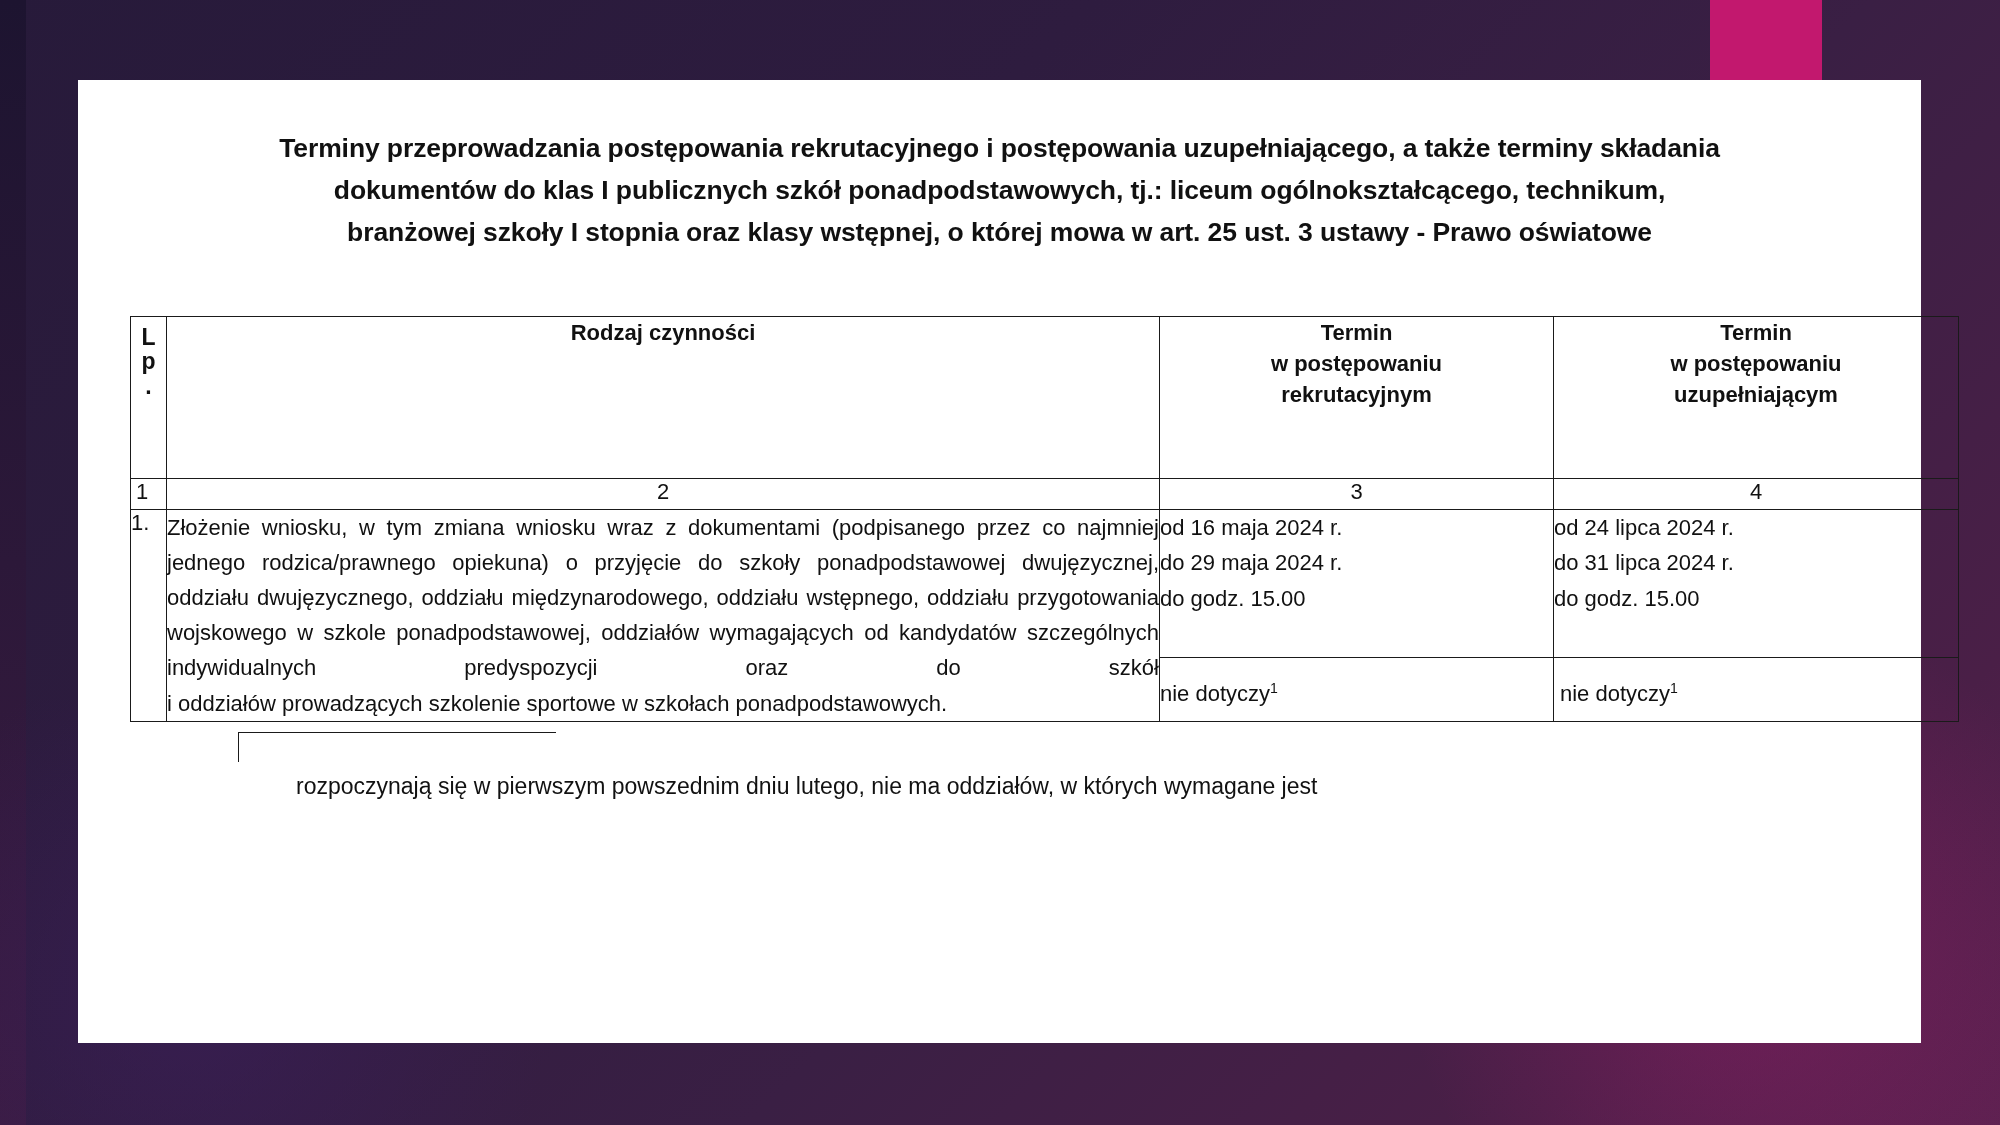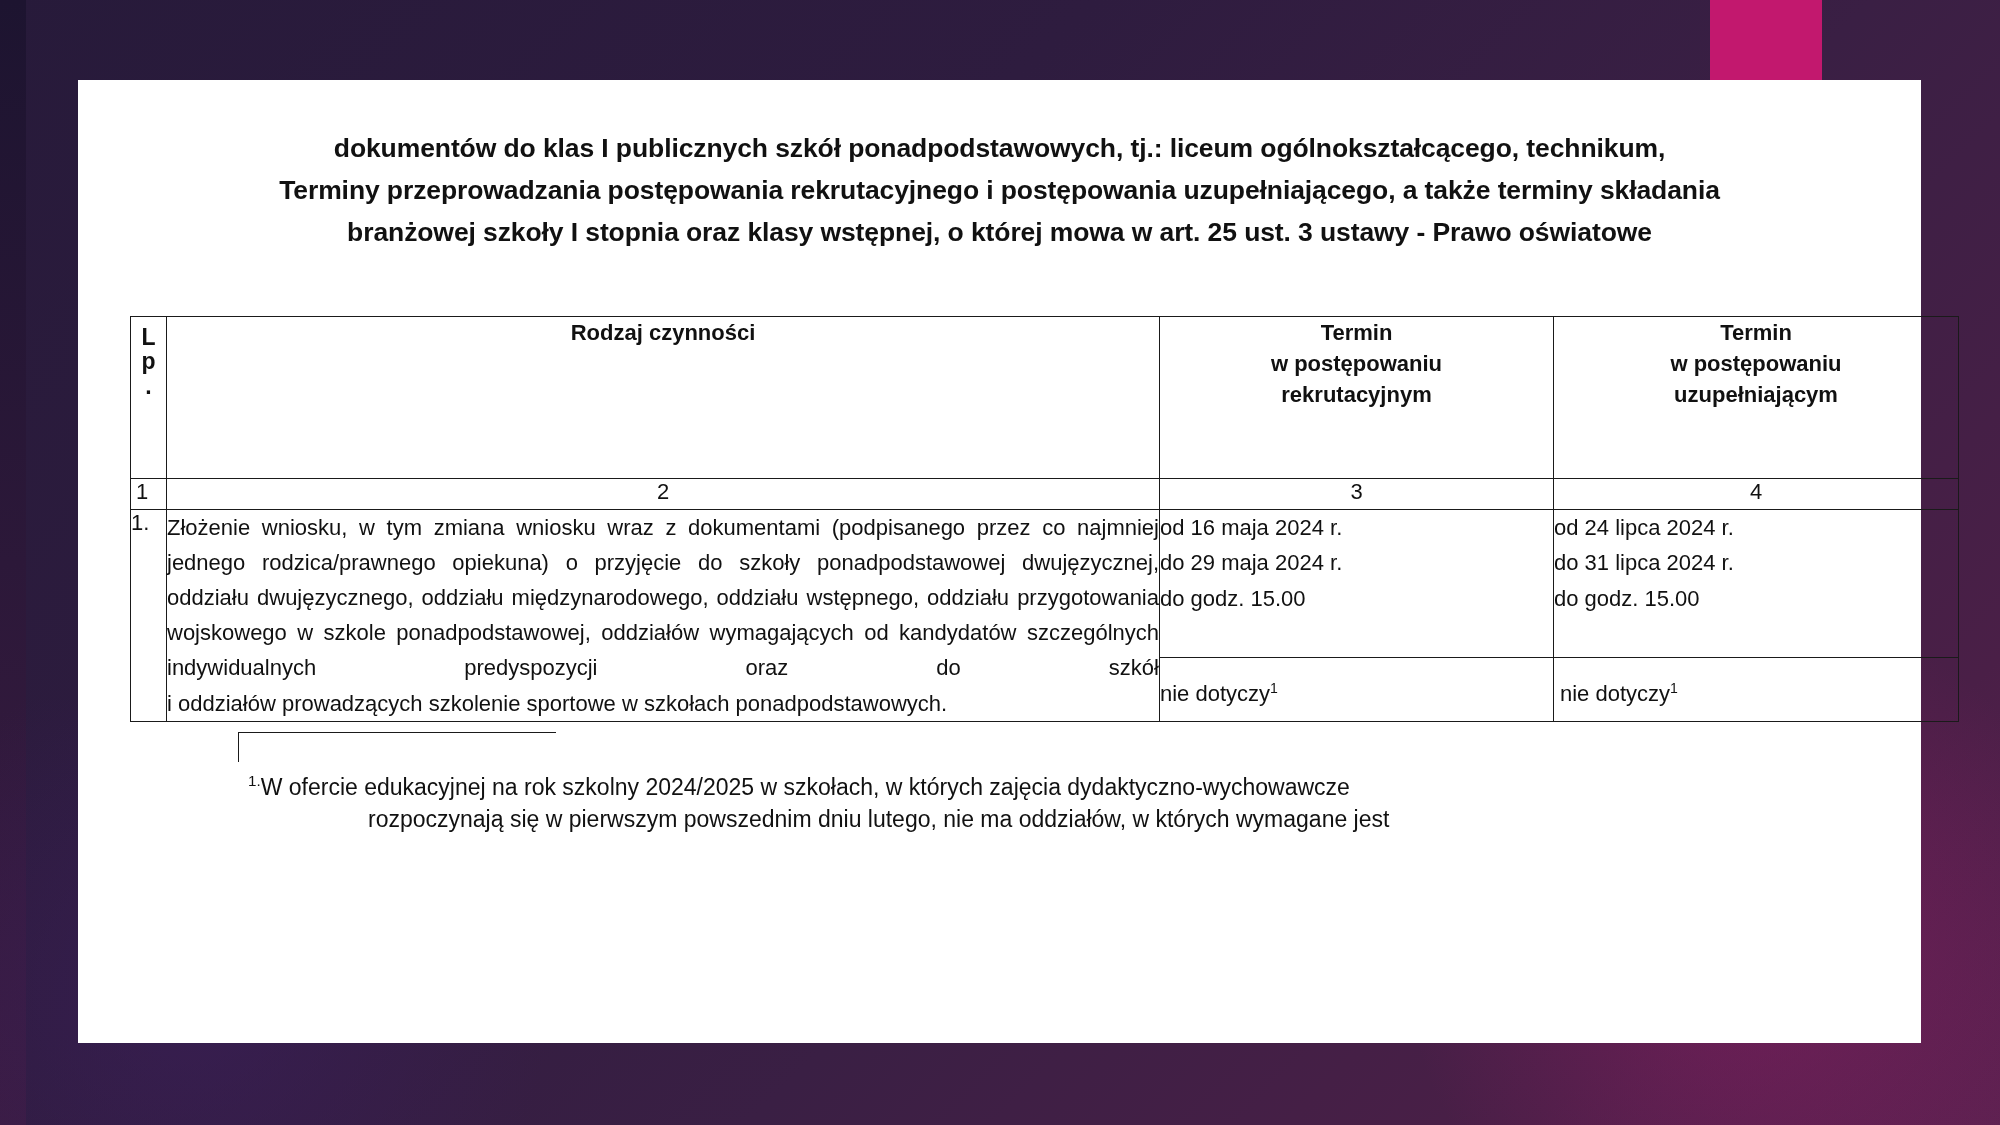--- a/index.html
+++ b/index.html
@@ -168,38 +168,38 @@
   }
   .footnote {
     margin-left: 118px;
     margin-top: 8px;
     font-size: 23px;
     line-height: 1.42;
     color: #111111;
     width: 1420px;
   }
   .footnote .l1 { display: block; }
-  .footnote .l2 { display: block; margin-left: 120px; }
+  .footnote .l2 { display: block; margin-left: 48px; }
   .footnote .l3 { display: block; margin-left: 96px; }
   .fn-mark { font-size: 0.66em; vertical-align: super; }
 </style>
 </head>
 <body>
 
 <div class="slide">
   <div class="bg-accent-left"></div>
   <div class="bg-glow"></div>
   <div class="bg-glow2"></div>
   <div class="bg-accent-block"></div>
 
   <div class="card">
 
     <div class="doc-title">
+      <span class="line">Terminy przeprowadzania postępowania rekrutacyjnego i postępowania uzupełniającego, a także terminy składania</span>
       <span class="line">dokumentów do klas I publicznych szkół ponadpodstawowych, tj.: liceum ogólnokształcącego, technikum,</span>
-      <span class="line">Terminy przeprowadzania postępowania rekrutacyjnego i postępowania uzupełniającego, a także terminy składania</span>
       <span class="line">branżowej szkoły I stopnia oraz klasy wstępnej, o której mowa w art. 25 ust. 3 ustawy - Prawo oświatowe</span>
     </div>
 
     <div class="tbl-wrap">
       <table class="main">
         <colgroup>
           <col class="col-lp">
           <col class="col-kind">
           <col class="col-rek">
           <col class="col-uzu">
@@ -260,18 +260,17 @@
               </div>
             </td>
           </tr>
         </tbody>
       </table>
     </div>
 
     <div class="footnote-rule"></div>
 
     <div class="footnote">
-      <span class="l1"><span class="fn-mark">1.</span><span>W ofercie edukacyjnej na rok szkolny 2024/2025 w szkołach, w których zajęcia dydaktyczno-wychowawcze</span></span>
       <span class="l2">rozpoczynają się w pierwszym powszednim dniu lutego, nie ma oddziałów, w których wymagane jest</span>
     </div>
 
   </div>
 </div>
 
 </body></html>

